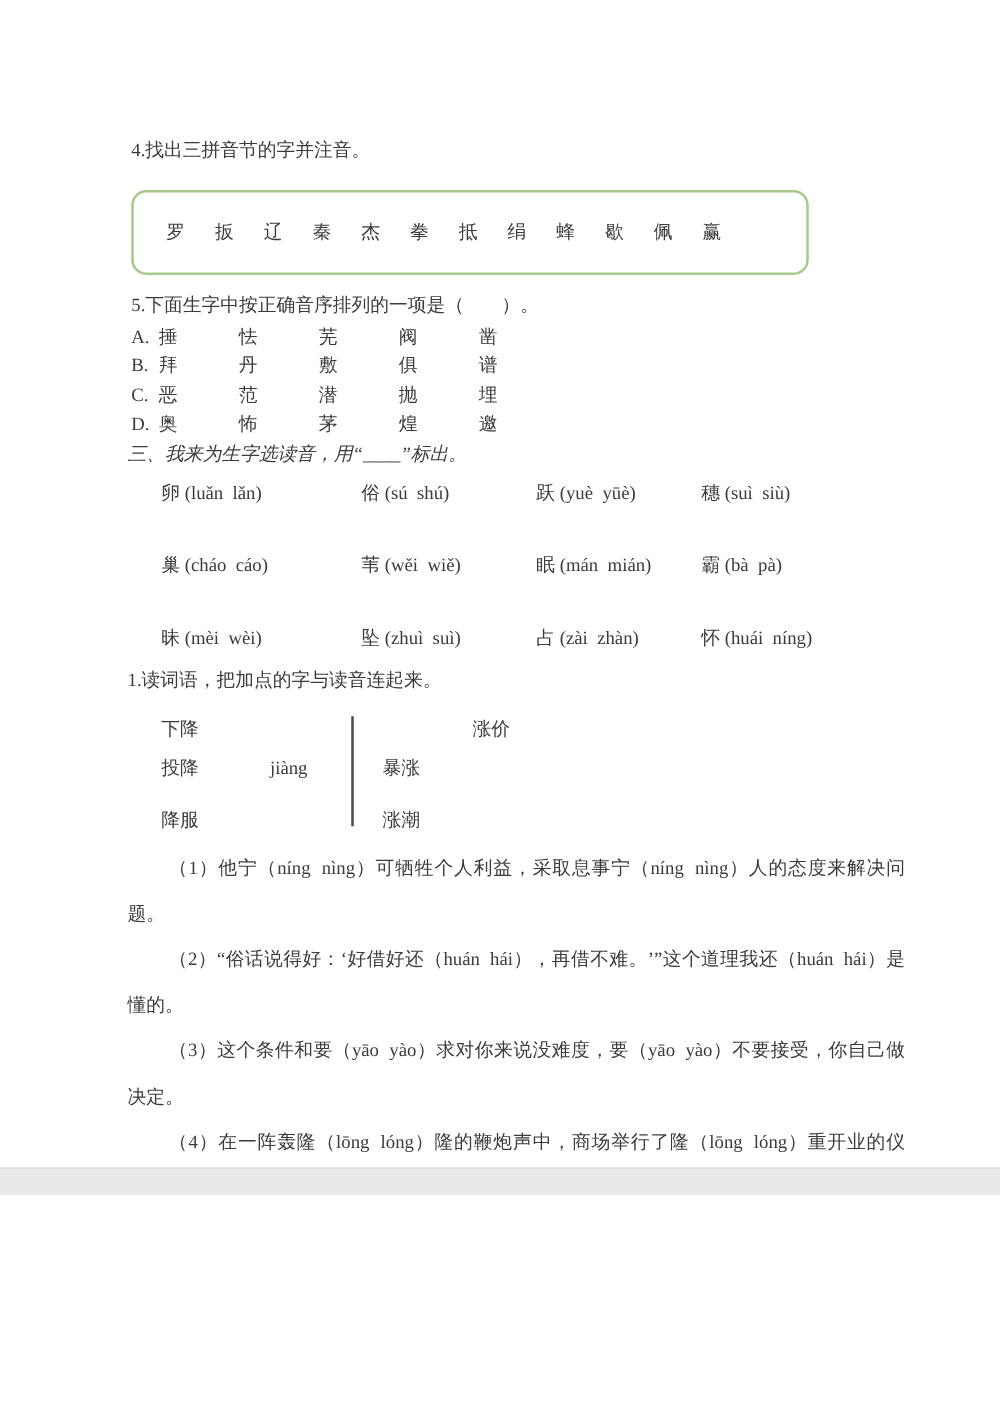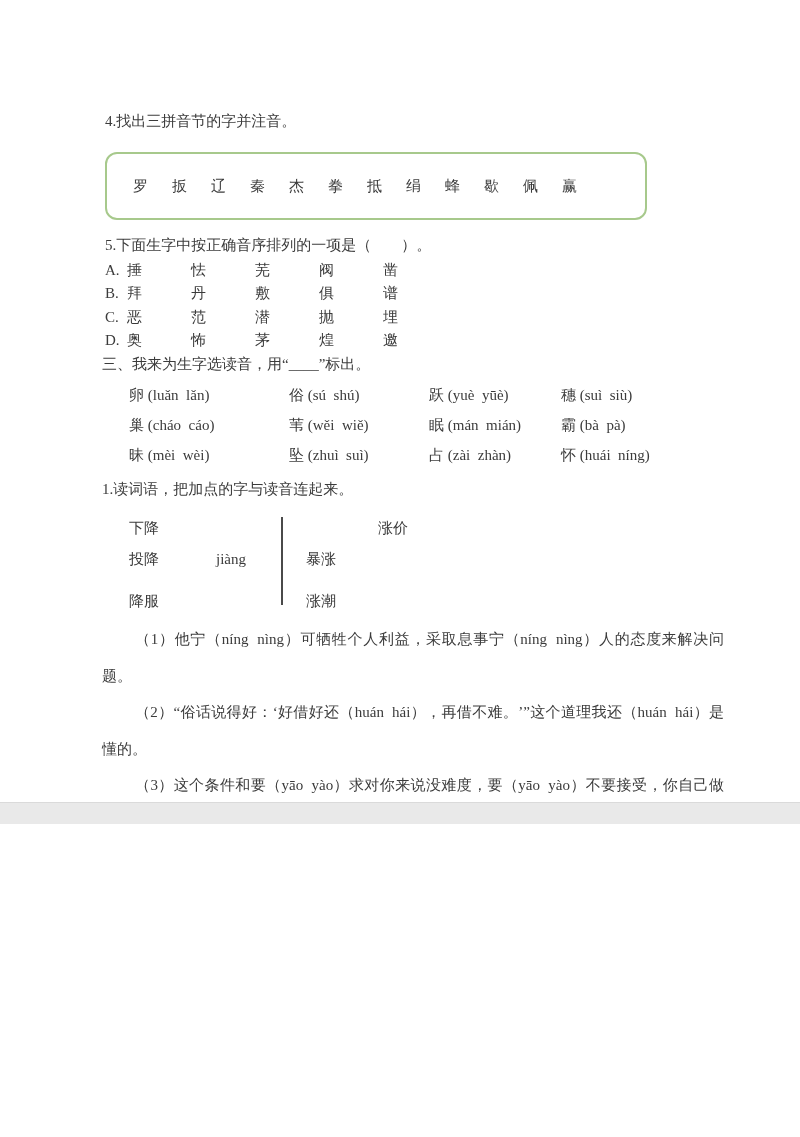--- a/index.html
+++ b/index.html
@@ -1,18 +1,18 @@
 <!DOCTYPE html>
 <html><head>
 <meta charset="utf-8">
 <style>
   html,body { margin:0; padding:0; }
   .page {
     position:relative;
-    width:800px; height:824px;
+    width:800px; height:956px;
     background:#ffffff;
     overflow:hidden;
     font-family:"Liberation Serif","DejaVu Serif",serif;
     color:#3b3b3b;
   }
   .content {
     position:absolute; left:102px; top:110px; width:622px;
     font-size:15px; line-height:22px;
   }
   .line { margin:0; white-space:pre-wrap; }
@@ -24,25 +24,25 @@
     padding-left:26px; column-gap:24px;
     margin:0 0 14px 3px;
   }
   .char-box span { display:inline-block; }
   .q5-title { margin:0 0 3px 3px; }
   .opt-row {
     display:grid;
     grid-template-columns:22px 64px 64px 64px 64px 64px;
     line-height:23.3px; margin-left:3px;
   }
-  .sec3-title { margin:1px 0 0 0; }
+  .sec3-title { margin:1px 0 0 0;font-style:italic; }
   .reading-grid {
     display:grid;
     grid-template-columns:160px 140px 132px auto;
-    row-gap:8px;
+    row-gap:36px;
     margin:9px 0 0 27px;
     line-height:22px;
   }
   .reading-item .readings { white-space:pre; }
   .sec4-title { margin-top:18px; }
   .sub1-title { margin-top:12px; }
   .match-block { position:relative; margin:17px 0 0 27px; width:450px; }
   .match-row {
     display:grid;
     grid-template-columns:87px 90px 98px auto;

